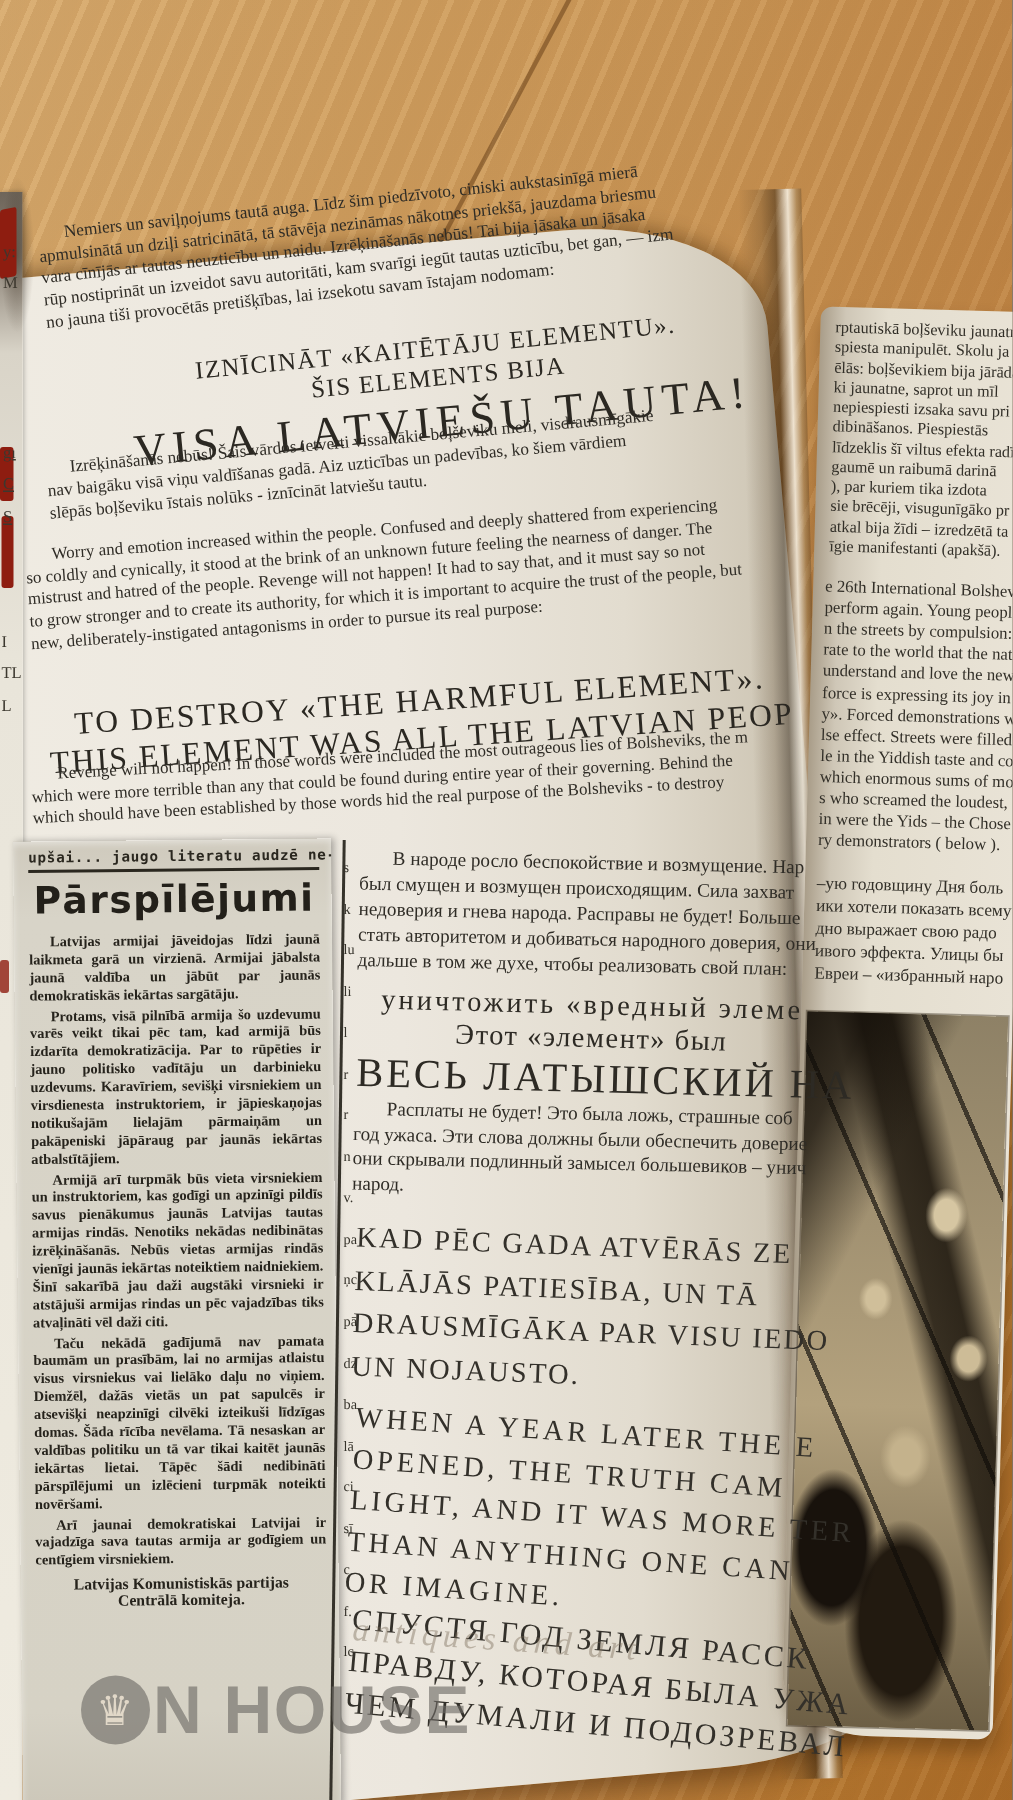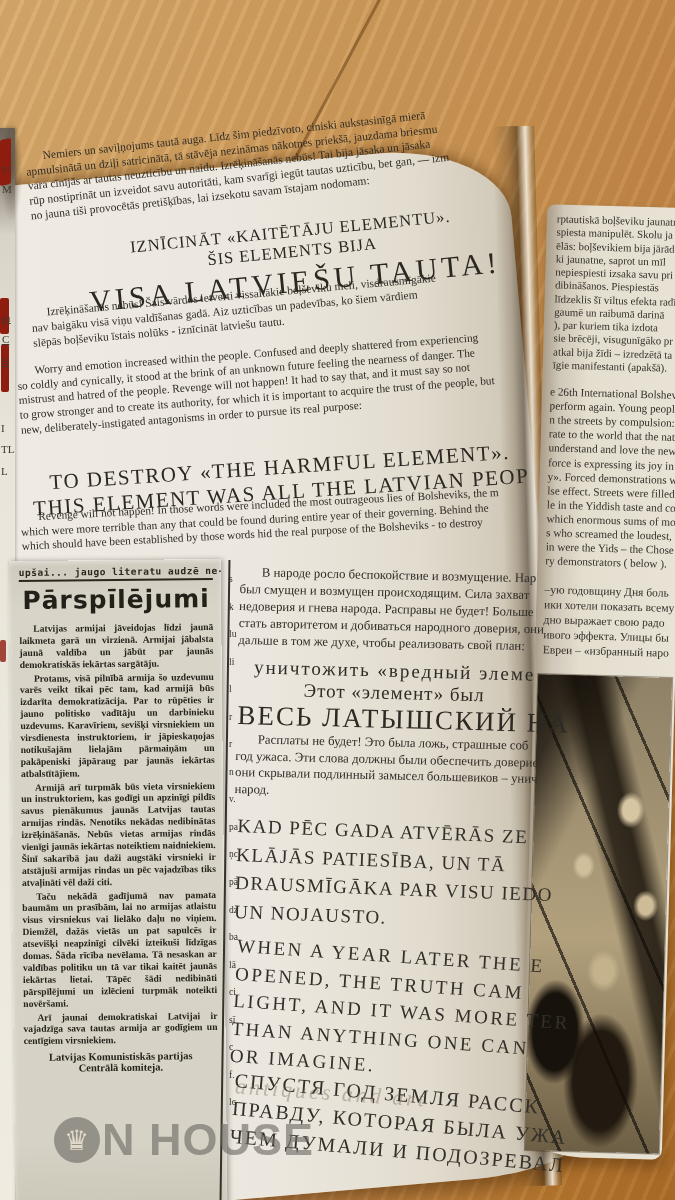--- a/index.html
+++ b/index.html
@@ -30,21 +30,21 @@
     box-shadow:1px 0 3px rgba(0,0,0,0.25);}
   #corner-shadow{position:absolute;left:0;top:118px;width:95px;height:130px;z-index:3;
     background:radial-gradient(closest-side at 12% 40%,rgba(50,38,25,0.45),transparent);}
   .redmark{position:absolute;background:#8e1d10;border-radius:2px;z-index:3;}
   #red1{left:0;top:139px;width:11px;height:46px;transform:skewY(-12deg);}
   #red2{left:0;top:298px;width:9px;height:36px;}
   #red3{left:1px;top:344px;width:8px;height:48px;}
   #red4{left:0;top:640px;width:6px;height:22px;opacity:.8;}
   .edge-frag{position:absolute;z-index:4;color:#3c382f;white-space:pre-line;font-size:11px;line-height:1.95;}
   #ef1{left:2px;top:158px;}
-  #ef2{left:2px;top:308px;text-decoration:underline;}
+  #ef2{left:2px;top:292px;text-decoration:underline;}
   #ef3{left:1px;top:418px;}
 
   
   .para{position:absolute;z-index:5;color:#2f2c26;white-space:pre-line;}
   #lat-para1{left:24px;top:150px;width:528px;font-size:11.5px;line-height:1.28;transform:rotate(-6deg);transform-origin:left top;text-indent:18px;}
   #lat-heading{left:58px;top:222px;width:470px;text-align:center;transform:rotate(-5.5deg);z-index:5;position:absolute;color:#2b2822;}
   .lh1,.lh2{font-size:16.5px;letter-spacing:1px;white-space:nowrap;}
   .lh3{font-size:30px;letter-spacing:4px;margin-top:3px;white-space:nowrap;}
   #lat-para2{left:30px;top:306px;width:522px;font-size:11.5px;line-height:1.3;transform:rotate(-5deg);transform-origin:left top;text-indent:16px;}
   #eng-para1{left:16px;top:364px;width:545px;font-size:11.3px;line-height:1.3;transform:rotate(-4.2deg);transform-origin:left top;text-indent:18px;}

